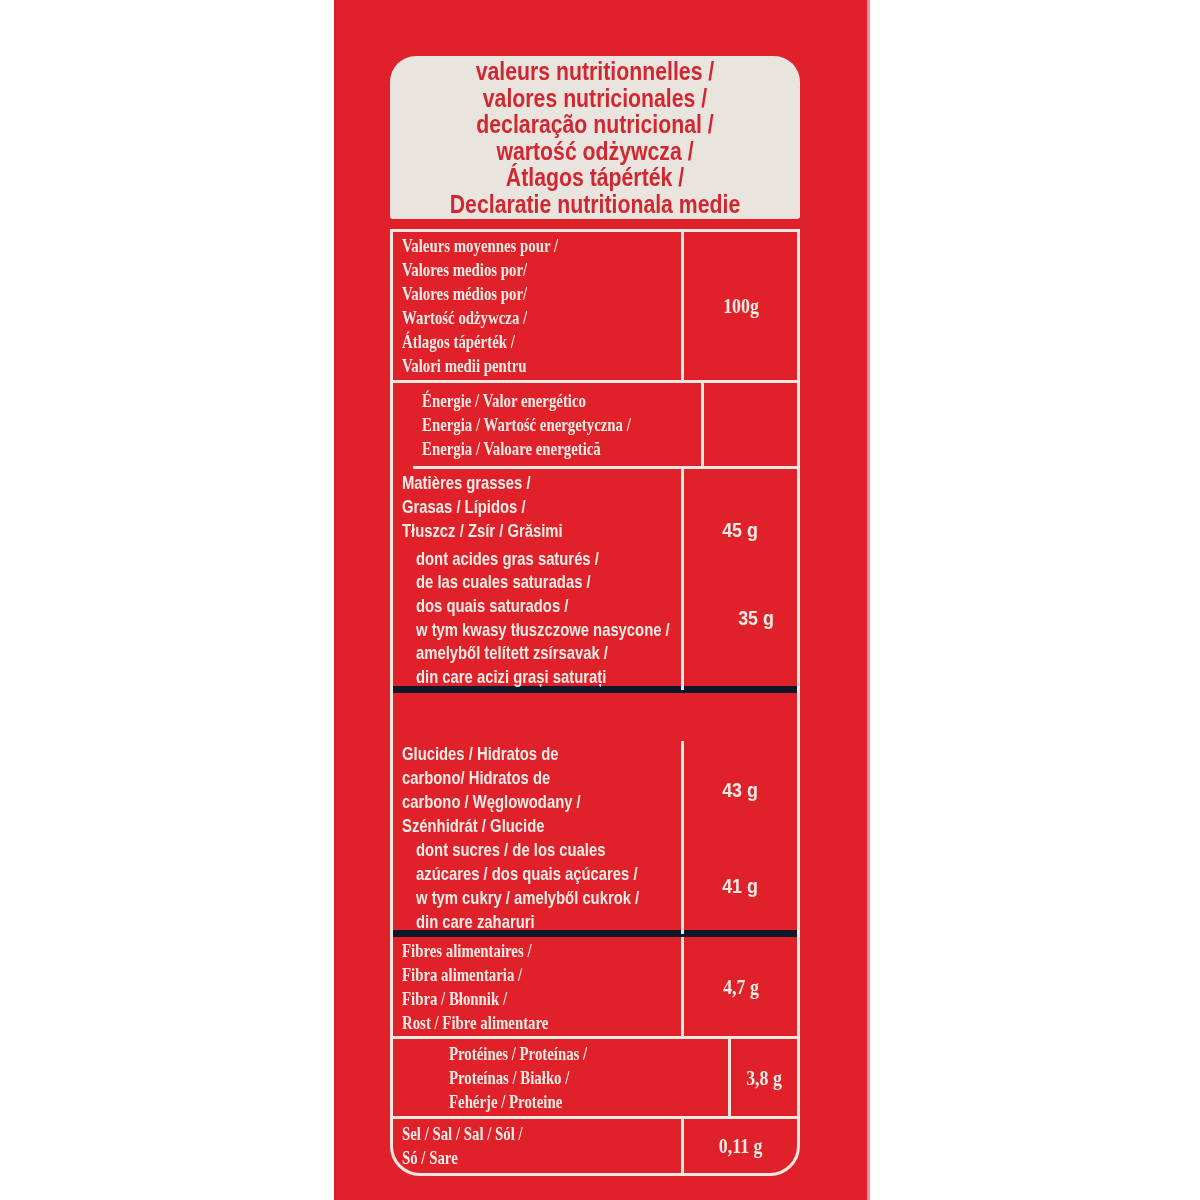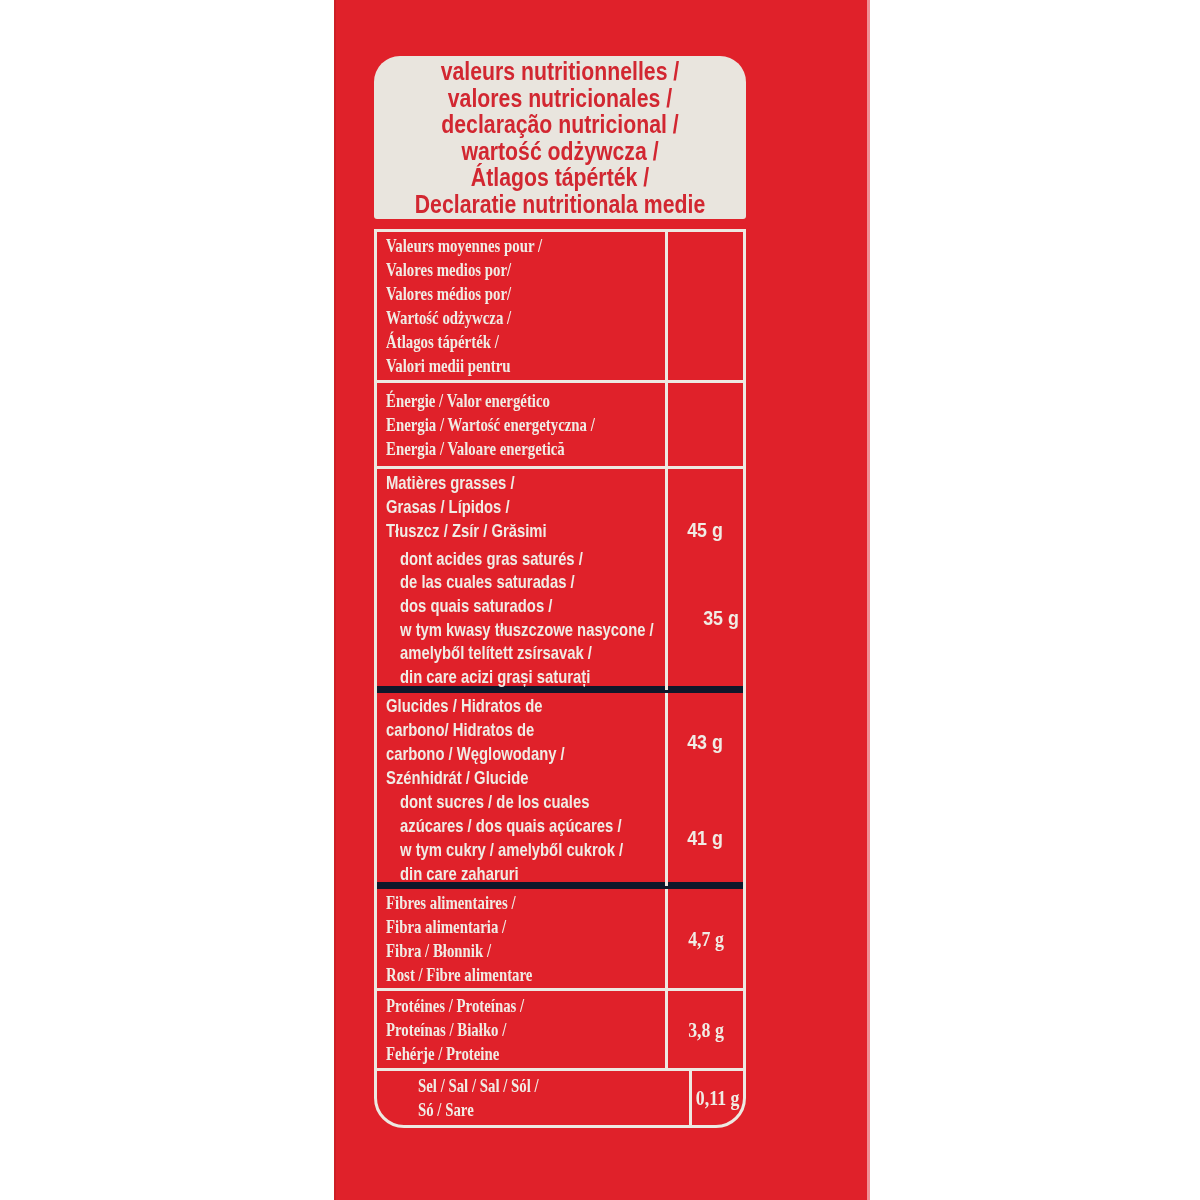--- a/index.html
+++ b/index.html
@@ -22,22 +22,22 @@
   .package::before{
     content:"";position:absolute;left:0;top:0;width:2px;height:100%;
     background:rgba(120,20,20,.18);
   }
   .package::after{
     content:"";position:absolute;right:0;top:0;width:3px;height:100%;
     background:rgba(255,255,255,.5);
   }
   .content{
     position:absolute;
-    left:40px;top:56px;
-    width:372px;
+    left:56px;top:56px;
+    width:410px;
   }
   
   .header-box{
     box-sizing:border-box;
     height:163px;
     background:#e9e5de;
     border-radius:26px 26px 3px 3px;
     display:flex;flex-direction:column;justify-content:center;
     color:#d22731;
   }
@@ -76,29 +76,29 @@
     display:flex;flex-direction:column;justify-content:center;align-items:center;
     text-align:center;
   }
   .val.low{justify-content:flex-end;padding-bottom:3px;align-items:center;}
   .vln{
     font-size:21px;line-height:24px;white-space:nowrap;
     transform:scaleX(.85);transform-origin:50% 50%;
   }
   
   .h-serving{height:151px;}
-  .h-energy{height:86px;}
+  .h-energy{height:86px;margin-left:20px;}
   .h-fat{height:224px;}
   .h-carb{height:196px;}
   .h-fibre{height:102px;}
-  .h-protein{height:80px;}
-  .h-salt{height:54px;padding-left:32px;}
+  .h-protein{height:80px;padding-left:47px;}
+  .h-salt{height:54px;}
   .sh-fat-main{height:76px;}
   .sh-fat-sub{height:145px;gap:32px;}
-  .sh-carb-main{height:97px;}
+  .sh-carb-main{height:97px;margin-top:48px;}
   .sh-carb-sub{height:96px;}
   .sh-fat-sub .ln{line-height:23.6px;}
 </style>
 </head>
 <body>
 
 <div class="package">
   <div class="content">
 
     <div class="header-box">
@@ -116,20 +116,23 @@
 
       <div class="row h-serving">
         <div class="lab">
           <div class="ln">Valeurs moyennes pour /</div>
           <div class="ln">Valores medios por/</div>
           <div class="ln">Valores médios por/</div>
           <div class="ln">Wartość odżywcza /</div>
           <div class="ln">Átlagos tápérték /</div>
           <div class="ln">Valori medii pentru</div>
         </div>
+        <div class="val">
+          <div class="vln">100g</div>
+        </div>
       </div>
 
       <div class="row h-energy">
         <div class="lab">
           <div class="ln">Énergie / Valor energético</div>
           <div class="ln">Energia / Wartość energetyczna /</div>
           <div class="ln">Energia / Valoare energetică</div>
         </div>
       </div>
 

